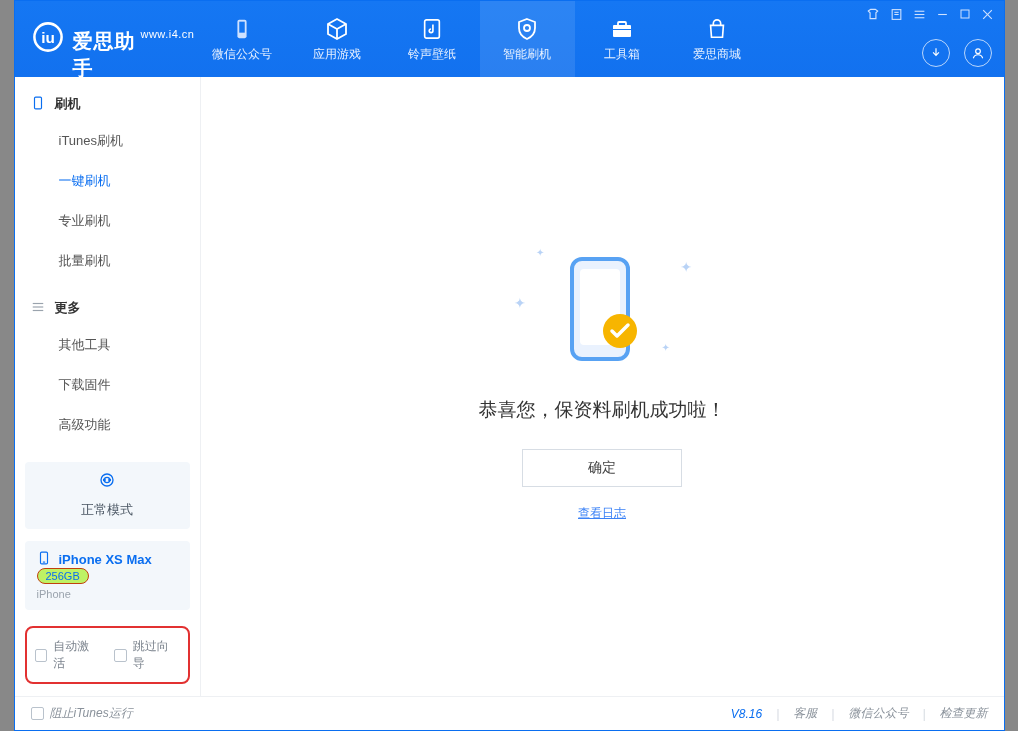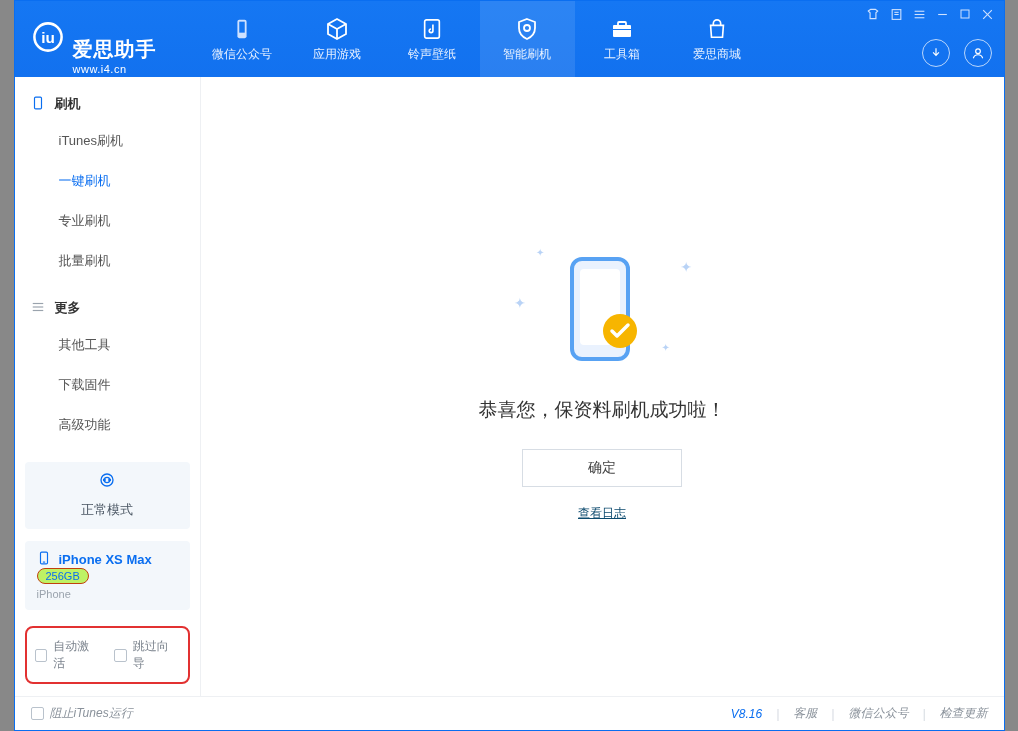--- a/index.html
+++ b/index.html
@@ -1,20 +1,20 @@
 <!DOCTYPE html>
 <html><head>
 <meta charset="utf-8">
 <style>
   * { box-sizing: border-box; margin: 0; padding: 0; }
   body { font-family: "Microsoft YaHei", "PingFang SC", sans-serif; background: #888; }
   .window { width: 991px; height: 731px; background: #fff; border: 1px solid #0a6ef0; display: flex; flex-direction: column; margin: 0 auto; }
   .titlebar { height: 76px; background: linear-gradient(180deg, #1577f3 0%, #1271ef 100%); display: flex; align-items: stretch; color: #fff; }
   .logo-block { width: 180px; display: flex; align-items: center; padding-left: 16px; gap: 8px; }
-  .logo-text { display: flex; flex-direction: column; margin-top: 32px; }
+  .logo-text { display: flex; flex-direction: row; margin-top: 32px; }
   .logo-text .cn { font-size: 20px; font-weight: 700; letter-spacing: 1px; }
   .logo-text .url { font-size: 11px; letter-spacing: 0.5px; }
   .topnav { display: flex; align-items: stretch; }
   .topnav-item { width: 95px; display: flex; flex-direction: column; align-items: center; justify-content: center; gap: 4px; font-size: 12px; cursor: pointer; color: #e8f1ff; }
   .topnav-item.active { background: rgba(255,255,255,0.10); }
   .topnav-icon { height: 26px; display: flex; align-items: center; justify-content: center; }
   .title-spacer { flex: 1; }
   .title-right { display: flex; align-items: flex-end; padding-bottom: 10px; padding-right: 12px; gap: 14px; }
   .circ-btn { width: 28px; height: 28px; border: 1.5px solid rgba(255,255,255,0.7); border-radius: 50%; display: flex; align-items: center; justify-content: center; cursor: pointer; }
   .win-ctrls { position: absolute; right: 10px; top: 6px; display: flex; gap: 10px; align-items: center; }
@@ -31,21 +31,21 @@
   .dev-name { color: #0a6ef0; font-weight: 600; font-size: 13px; }
   .badge { display: inline-block; font-size: 11px; color: #0a6ef0; border: 1px solid #c2410c; background: #bef264; border-radius: 9px; padding: 1px 8px; }
   .dev-type { color: #9aa3ad; font-size: 11px; margin-top: 4px; }
   .opts-box { margin: 6px 10px 12px; border: 2px solid #e23131; border-radius: 8px; padding: 10px 8px; display: flex; align-items: center; gap: 14px; font-size: 12px; color: #7a828c; }
   .chk { display: flex; align-items: center; gap: 6px; cursor: pointer; }
   .chk-box { width: 13px; height: 13px; border: 1px solid #b9c2cc; border-radius: 2px; }
   .main { flex: 1; display: flex; flex-direction: column; align-items: center; justify-content: center; color: #333; }
   .illus { width: 120px; height: 120px; position: relative; margin-bottom: 26px; }
   .msg { font-size: 19px; color: #333; margin-bottom: 26px; }
   .ok-btn { width: 160px; height: 38px; border: 1px solid #d7dde4; background: #fff; font-size: 14px; color: #444; cursor: pointer; }
-  .log-link { margin-top: 18px; font-size: 12px; color: #0c4a6e; text-decoration: underline; cursor: pointer; }
+  .log-link { margin-top: 18px; font-size: 12px; color: #3b82f6; text-decoration: underline; cursor: pointer; }
   .statusbar { height: 34px; border-top: 1px solid #eef0f3; display: flex; align-items: center; padding: 0 16px; font-size: 12px; color: #8a929b; gap: 14px; font-style: italic; }
   .statusbar .spacer { flex: 1; }
   .statusbar .sep { color: #d6dbe1; }
   .statusbar .ver { color: #0a6ef0; }
   .statusbar a { color: #8a929b; text-decoration: none; cursor: pointer; }
   .spark { color: #b9d3f6; font-size: 14px; position: absolute; }
 </style>
 </head>
 <body>
 

